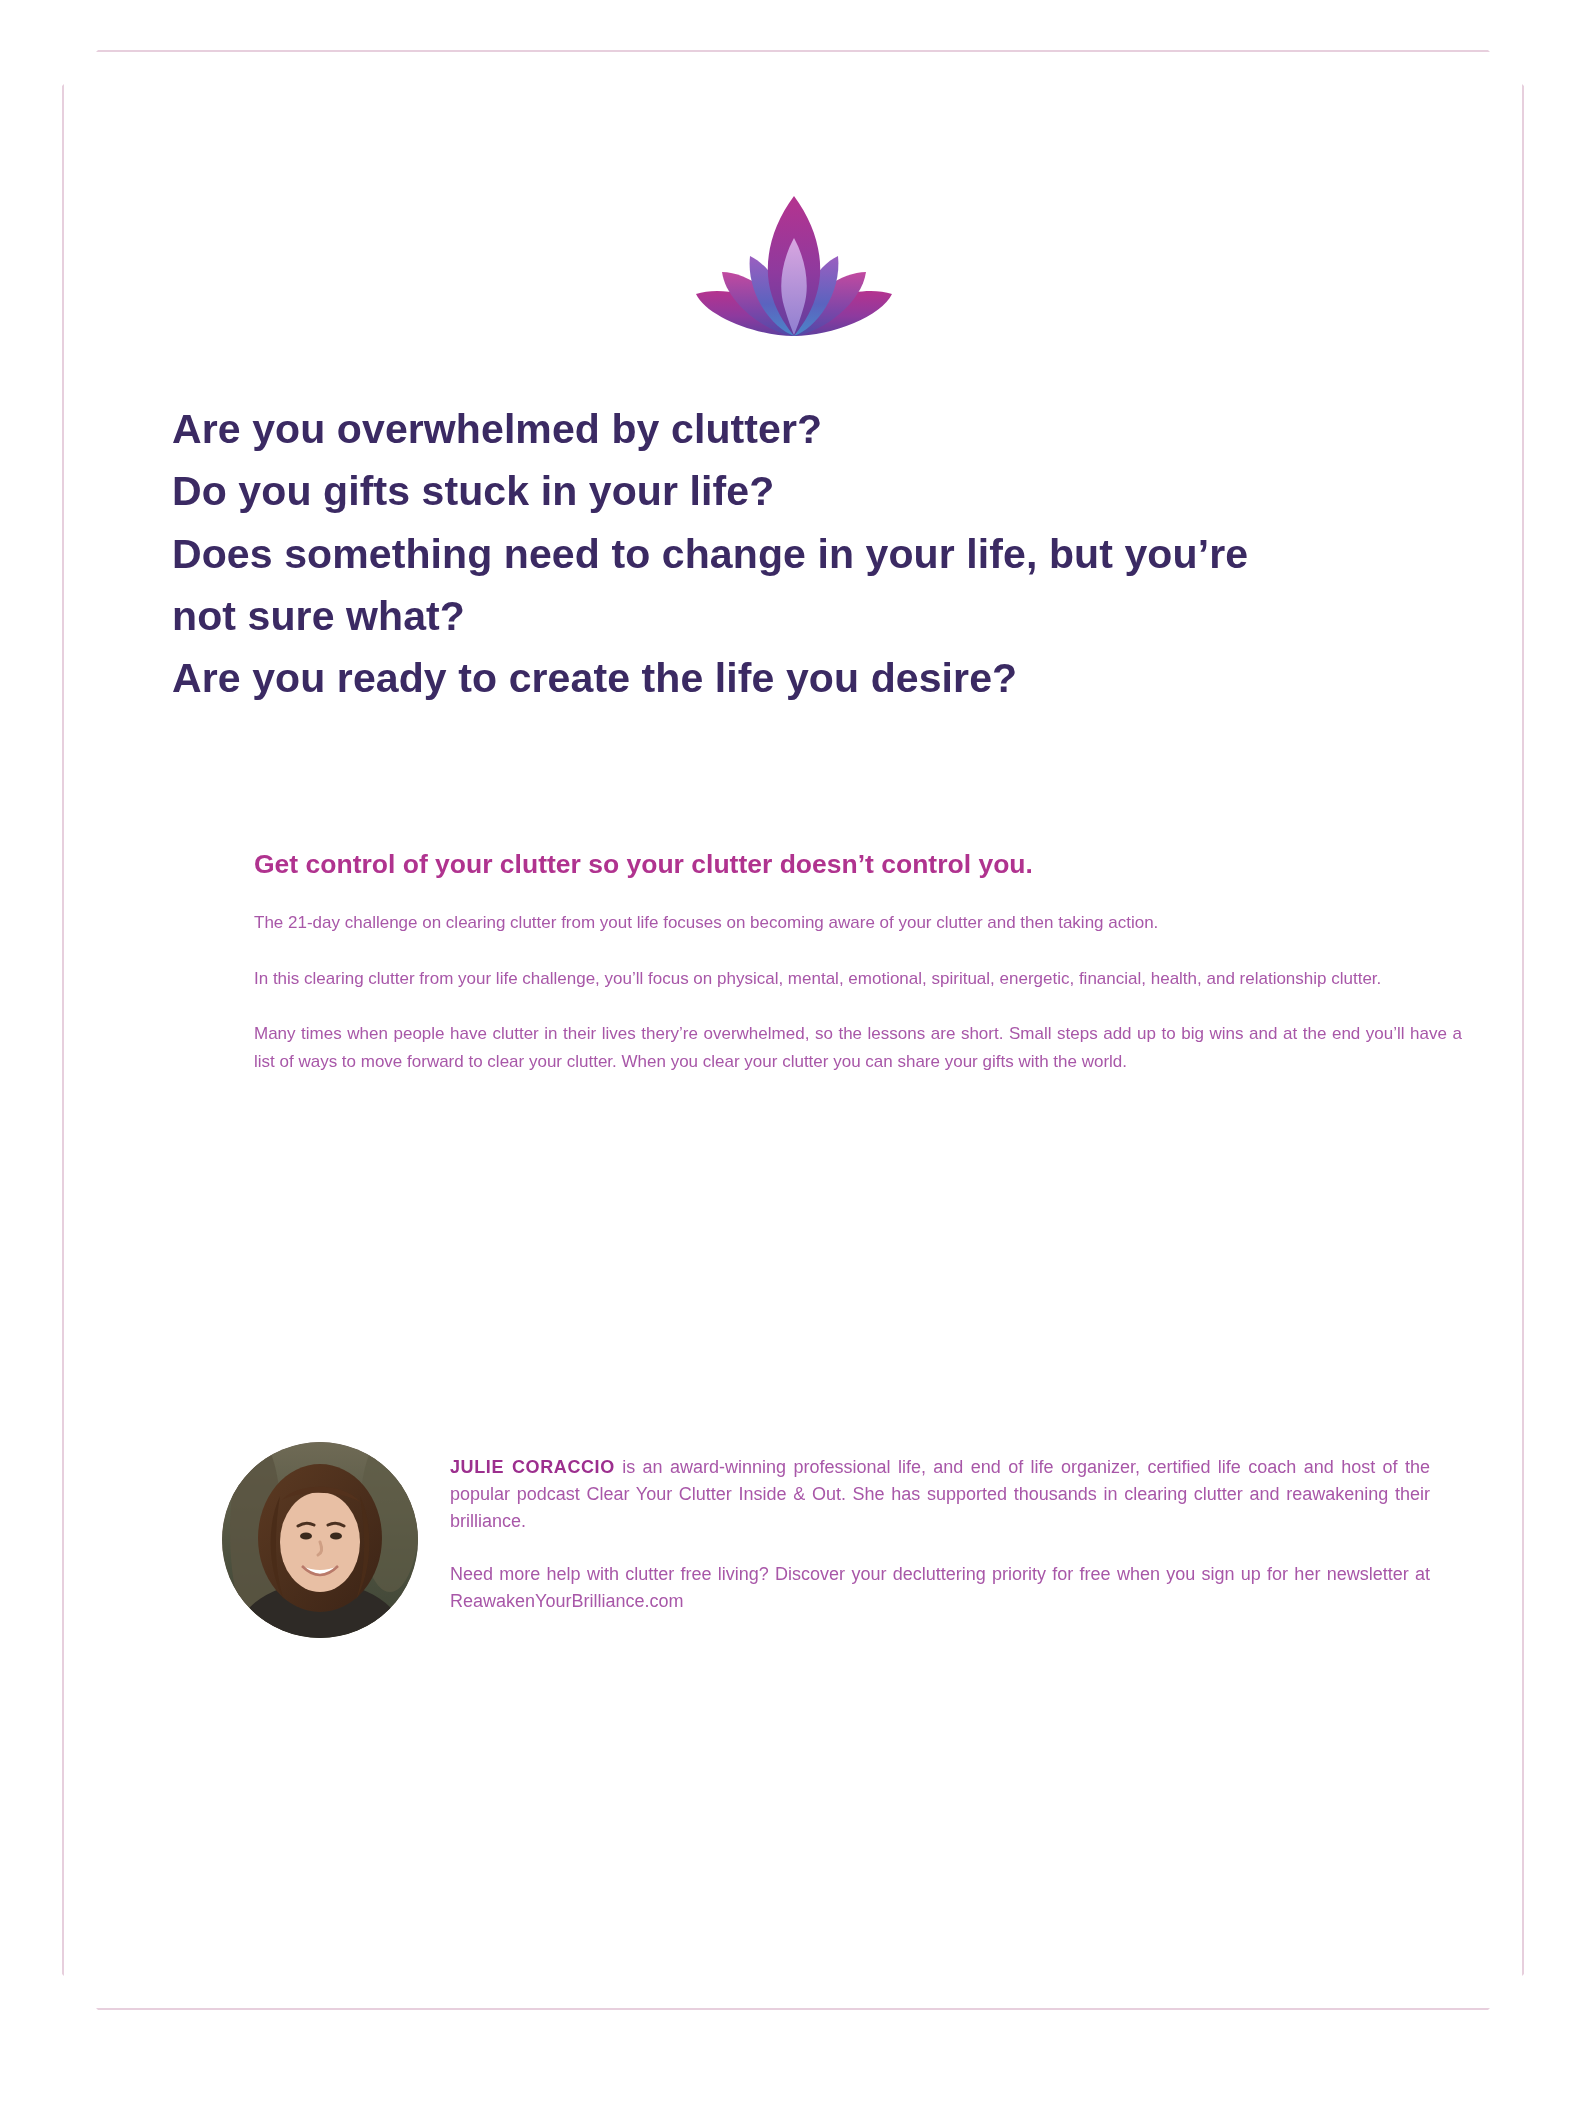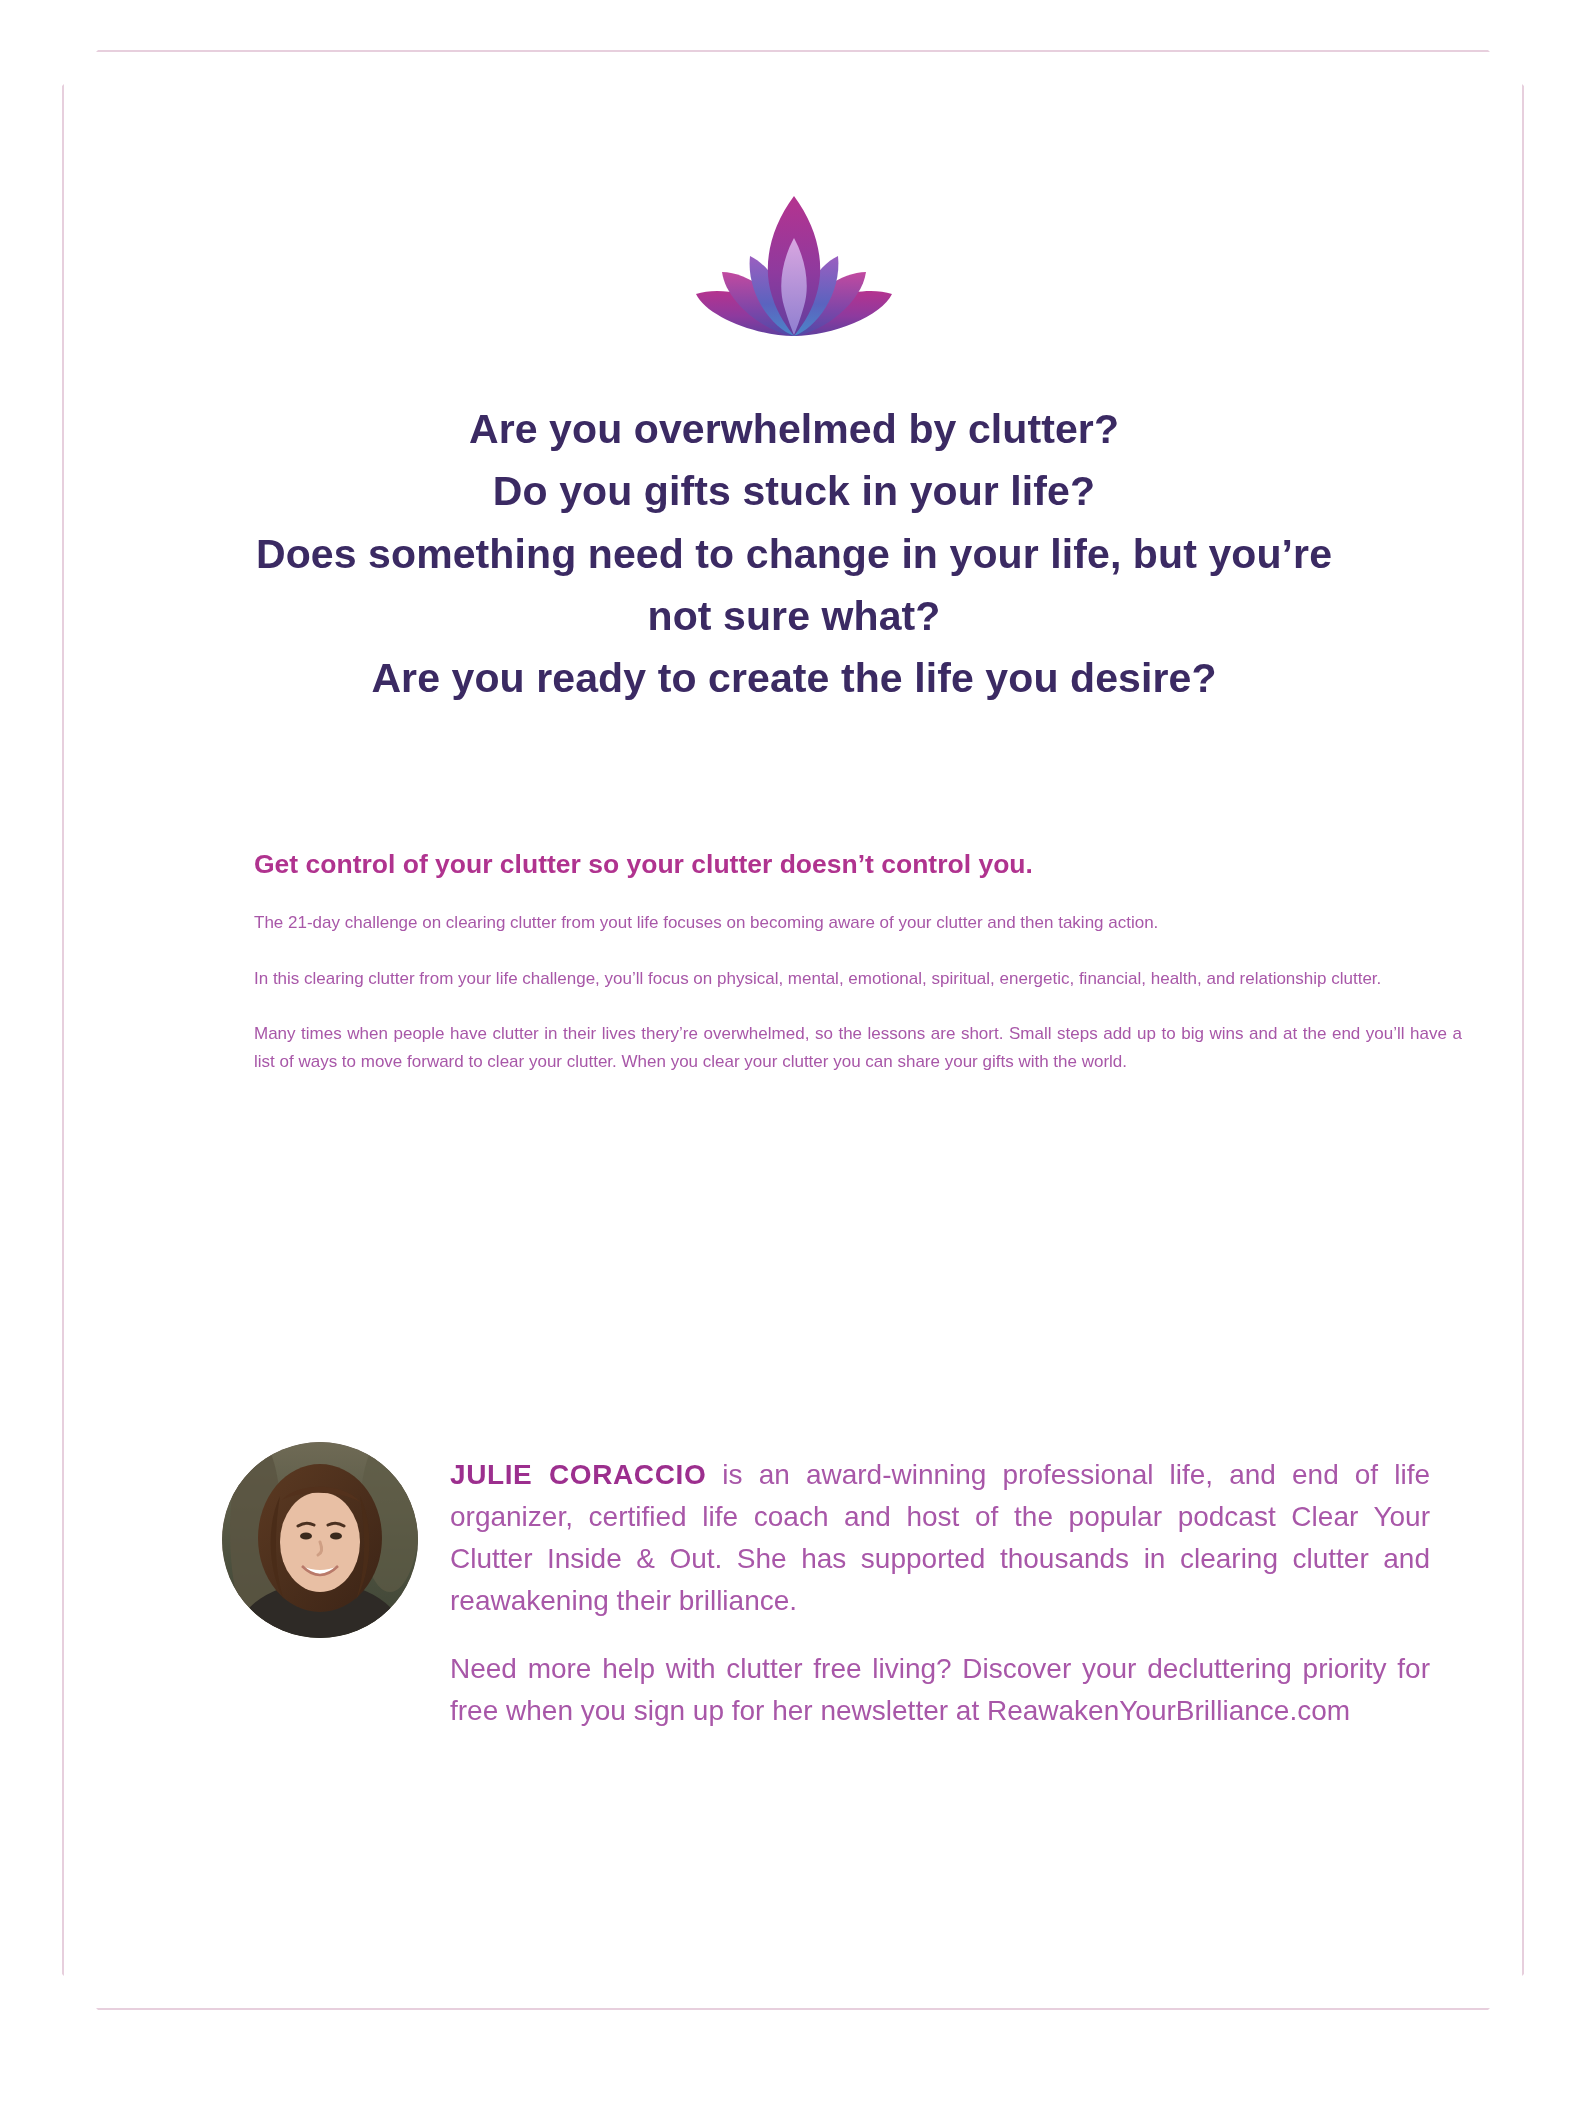--- a/index.html
+++ b/index.html
@@ -68,24 +68,24 @@
     left: 0;
     right: 0;
     top: 190px;
     display: flex;
     justify-content: center;
   }
 
   
   .headline {
     position: absolute;
-    left: 180px;
+    left: 172px;
     width: 1228px;
     top: 398px;
-    text-align: center;
+    text-align: left;
     color: #3b2a63;
     font-size: 41px;
     font-weight: bold;
     line-height: 1.52;
     letter-spacing: 0.1px;
   }
   .headline .hl-line {
     display: block;
   }
 
@@ -136,21 +136,21 @@
     background: #6d6254;
   }
   .avatar svg { display: block; }
   .bio-text {
     margin-left: 32px;
     flex: 1 1 auto;
     padding-top: 12px;
   }
   .bio-p {
     color: #a857a8;
-    font-size: 28px;
+    font-size: 18px;
     line-height: 1.5;
     margin: 0 0 26px 0;
     text-align: justify;
     text-justify: inter-word;
   }
   .bio-p.last { margin-bottom: 8px; }
   .bio-name {
     color: #9c2f8e;
     font-weight: bold;
     letter-spacing: 0.6px;

